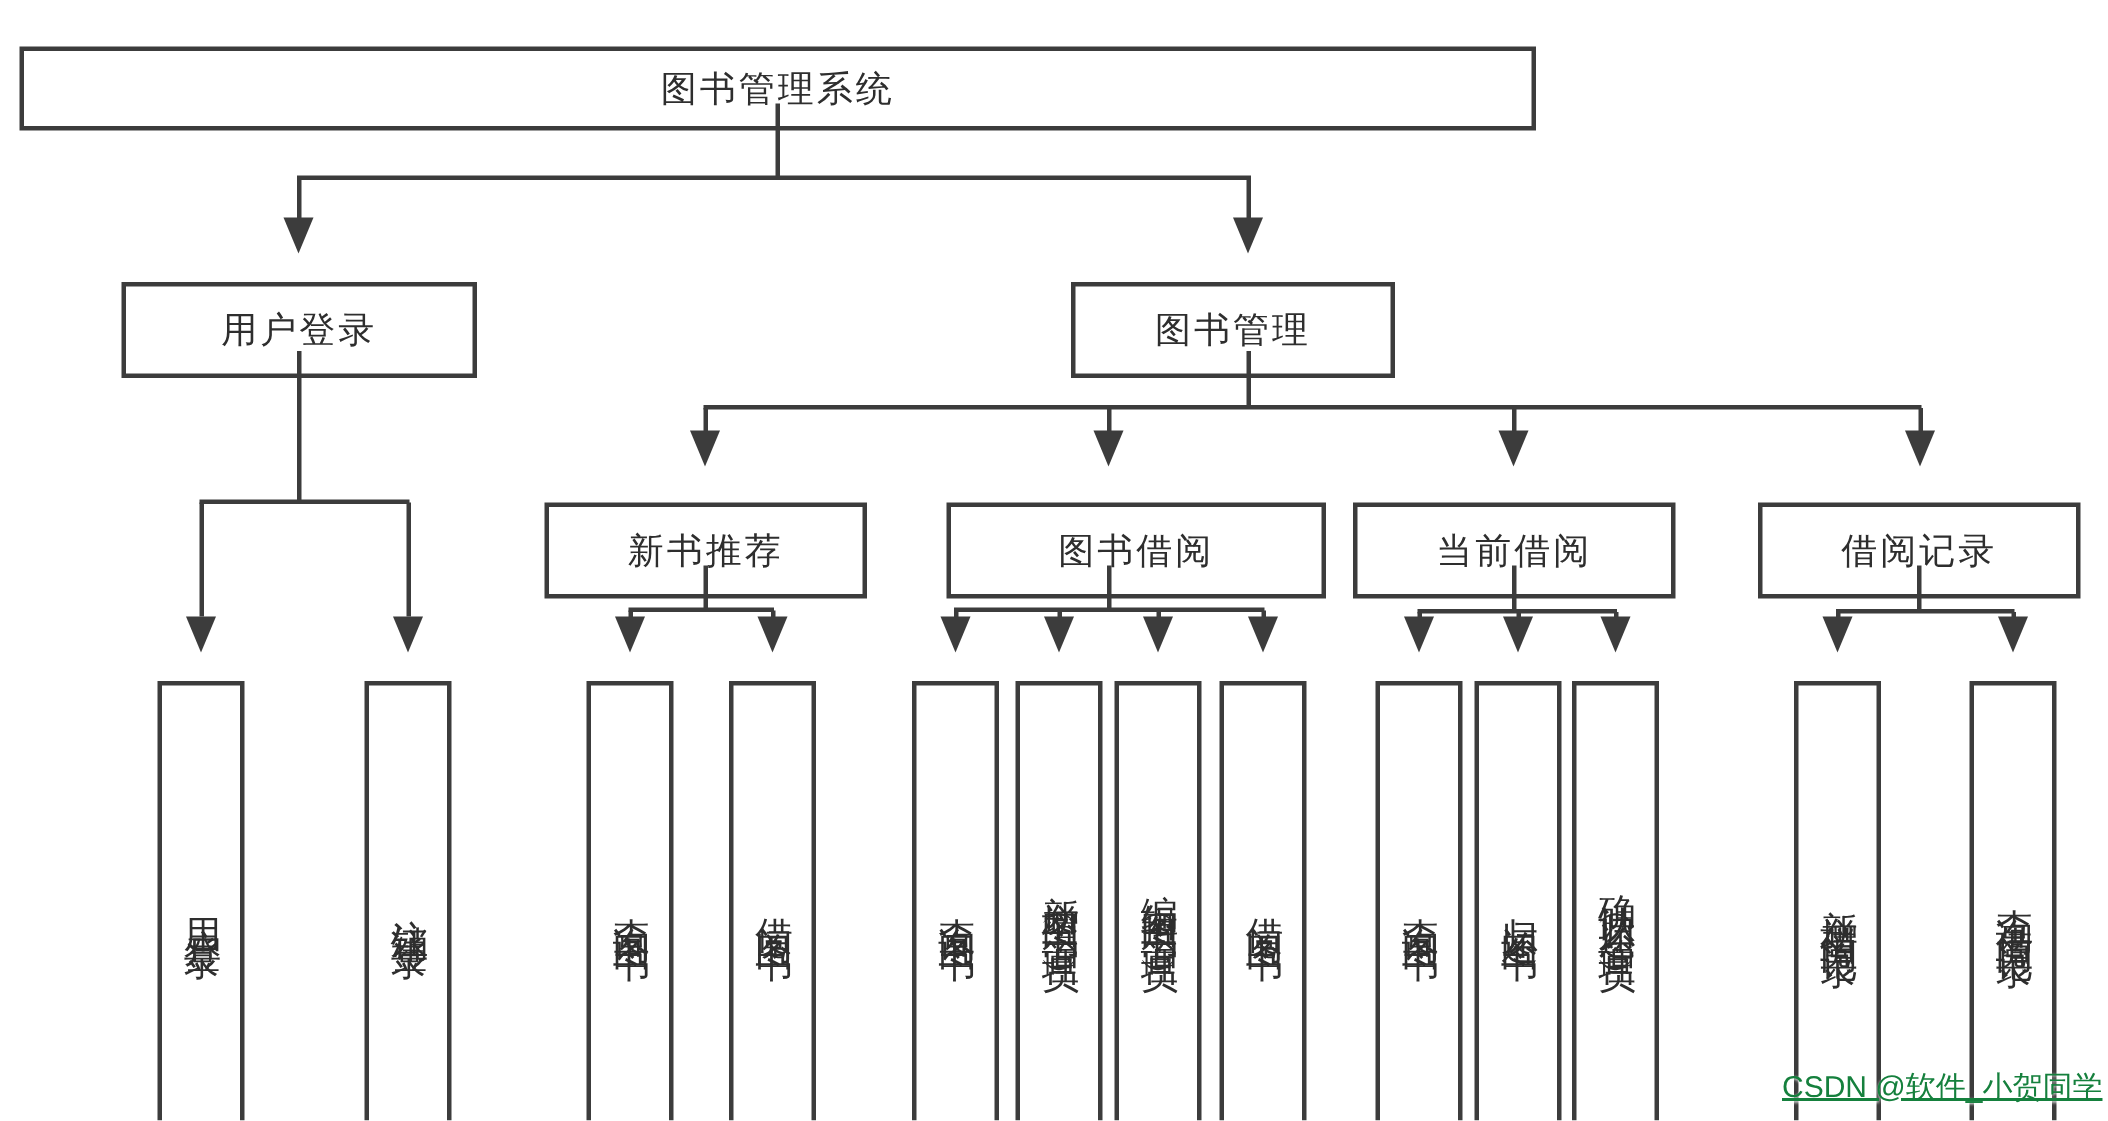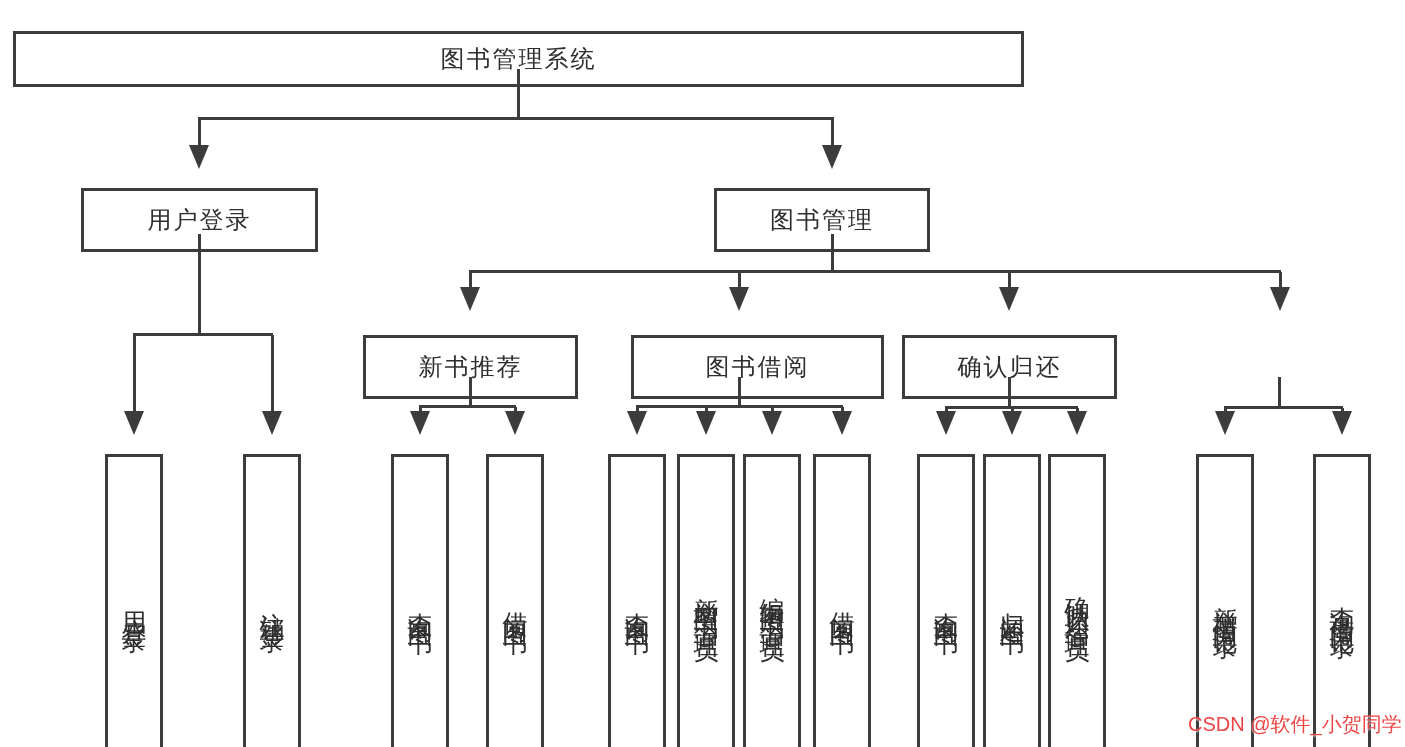--- a/index.html
+++ b/index.html
@@ -24,22 +24,22 @@
   .vl, .hl { position:absolute; background:#3c3c3c; }
   .vl { width:3px; }
   .hl { height:3px; }
   .ar {
     position:absolute; width:0; height:0;
     border-left:10px solid transparent; border-right:10px solid transparent;
     border-top:24px solid #3c3c3c;
   }
   .watermark {
     position:absolute; left:1188px; top:711px;
-    font-size:20px; color:#ef4444; white-space:nowrap;
-    text-shadow:0 1px 2px rgba(255,255,255,0.9); z-index:5;
+    font-size:20px; color:#15803d; white-space:nowrap;
+    text-shadow:0 1px 2px rgba(255,255,255,0.9); z-index:5;text-decoration:underline;
   }
 </style>
 </head>
 <body>
 
 <div class="stage">
 
   <div class="box" style="left:13px;top:13px;width:1011px;height:56px">
     <span class="hlabel">图书管理系统</span>
   </div>
@@ -51,21 +51,24 @@
     <span class="hlabel">图书管理</span>
   </div>
 
   <div class="box lvl3" style="left:363px;width:215px">
     <span class="hlabel">新书推荐</span>
   </div>
   <div class="box lvl3" style="left:631px;width:253px">
     <span class="hlabel">图书借阅</span>
   </div>
   <div class="box lvl3" style="left:902px;width:215px">
-    <span class="hlabel">确认归还</span>
+    <span class="hlabel">当前借阅</span>
+  </div>
+  <div class="box lvl3" style="left:1172px;width:215px">
+    <span class="hlabel">借阅记录</span>
   </div>
 
   <div class="box leaf" style="left:105px">
     <span class="vtext">用户登录</span>
   </div>
   <div class="box leaf" style="left:243px">
     <span class="vtext">注销登录</span>
   </div>
   <div class="box leaf" style="left:391px">
     <span class="vtext">查询图书</span>

